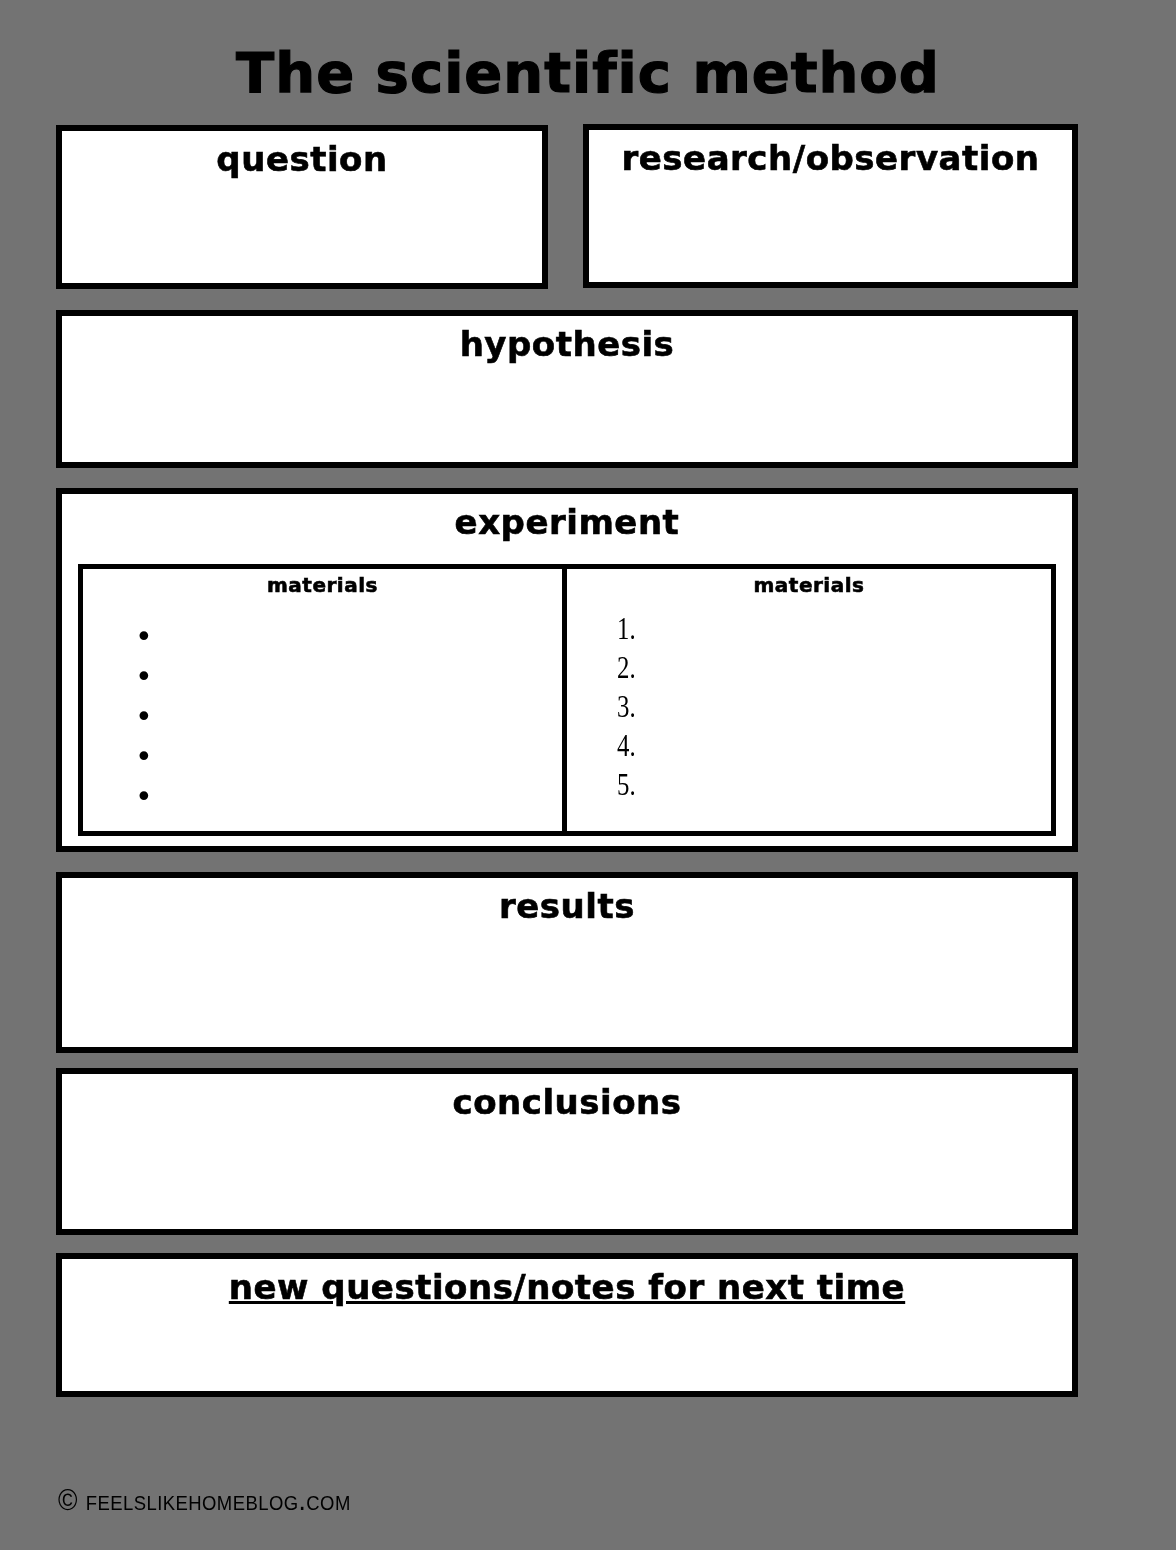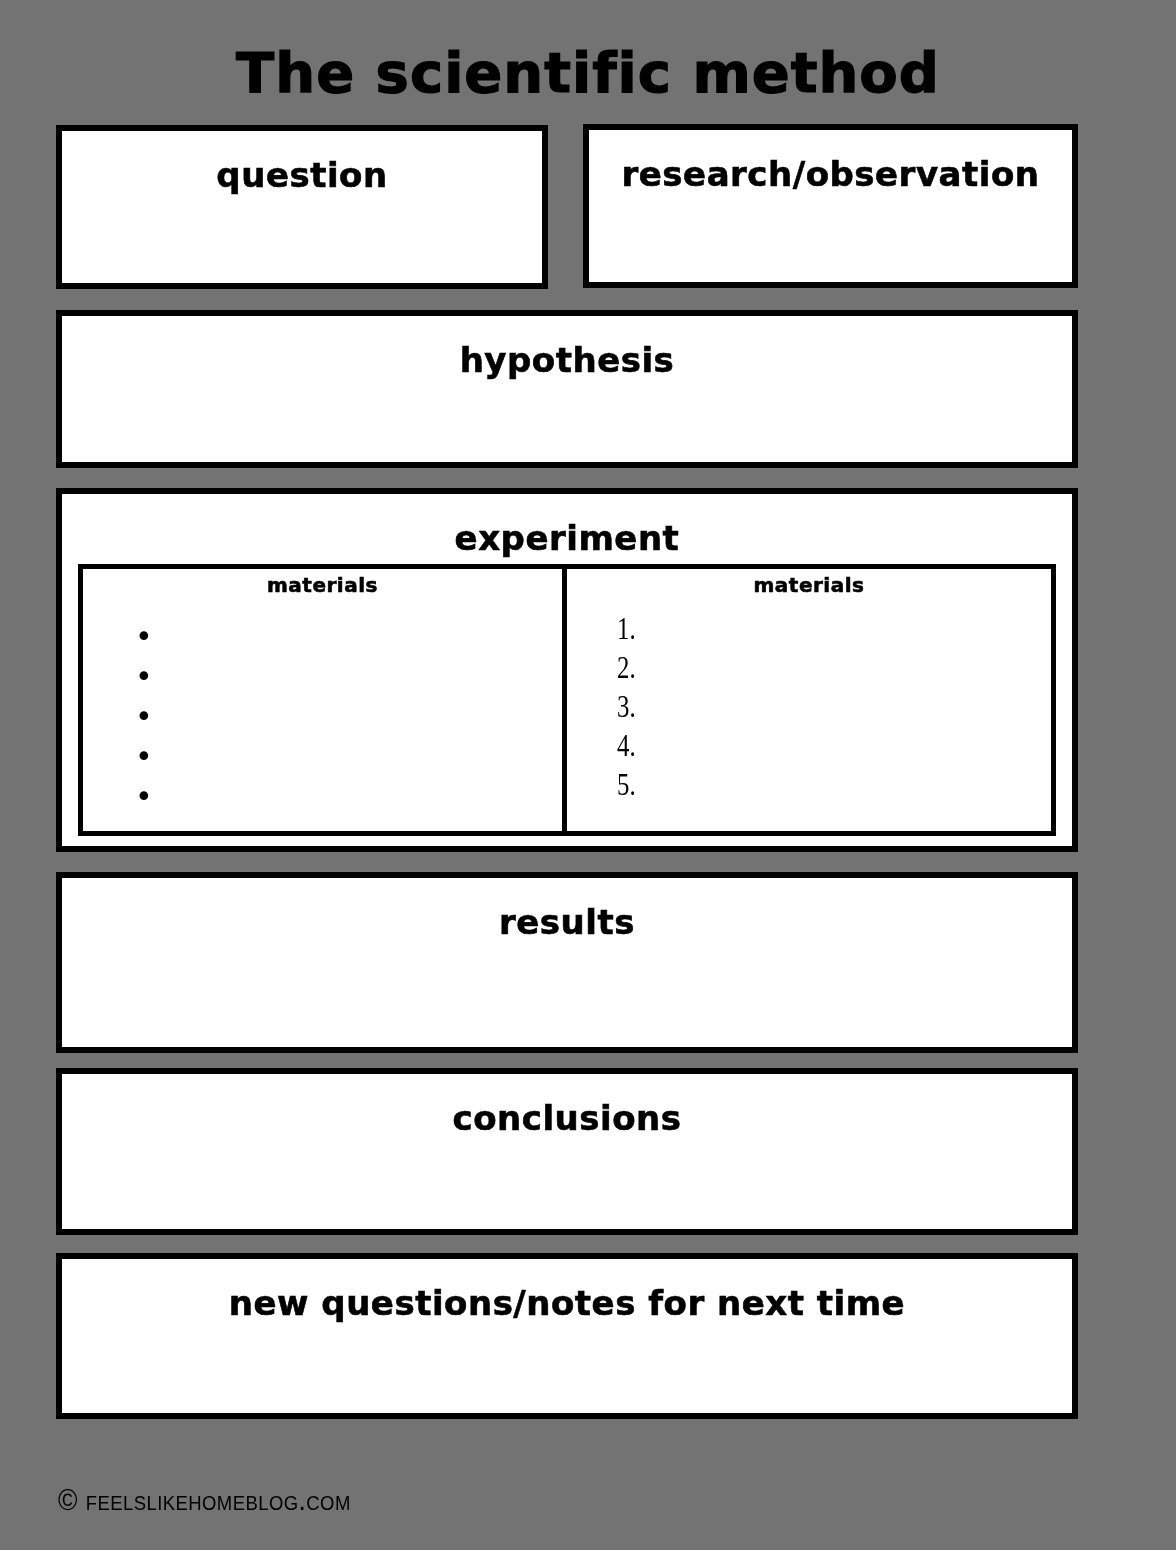--- a/index.html
+++ b/index.html
@@ -32,31 +32,31 @@
     position: absolute;
     box-sizing: border-box;
     border: 6px solid #000000;
     background: #ffffff;
   }
   .box-label {
     width: 100%;
     text-align: center;
     font-size: 34px;
     font-weight: bold;
-    padding-top: 24px;
+    padding-top: 8px;
     letter-spacing: 0.5px;
     -webkit-text-stroke: 0.6px #000;
   }
   .box-question      { left: 56px;  top: 125px;  width: 492px;  height: 164px; }
   .box-research      { left: 583px; top: 124px;  width: 495px;  height: 164px; }
   .box-hypothesis    { left: 56px;  top: 310px;  width: 1022px; height: 158px; }
   .box-experiment    { left: 56px;  top: 488px;  width: 1022px; height: 364px; }
   .box-results       { left: 56px;  top: 872px;  width: 1022px; height: 181px; }
   .box-conclusions   { left: 56px;  top: 1068px; width: 1022px; height: 167px; }
-  .box-newquestions  { left: 56px;  top: 1253px; width: 1022px; height: 166px; }
+  .box-newquestions  { left: 56px;  top: 1253px; width: 1022px; height: 144px; text-decoration: underline; }
 
   .split {
     position: absolute;
     left: 16px;
     top: 70px;
     width: 978px;
     height: 272px;
     box-sizing: border-box;
     border: 5px solid #000000;
     display: grid;

